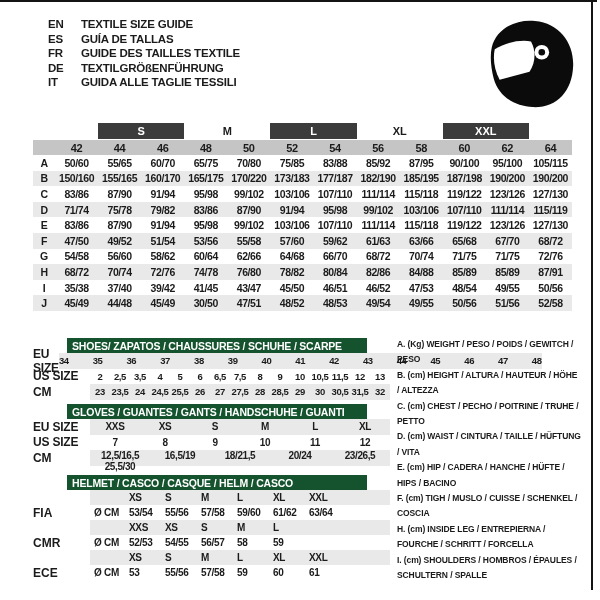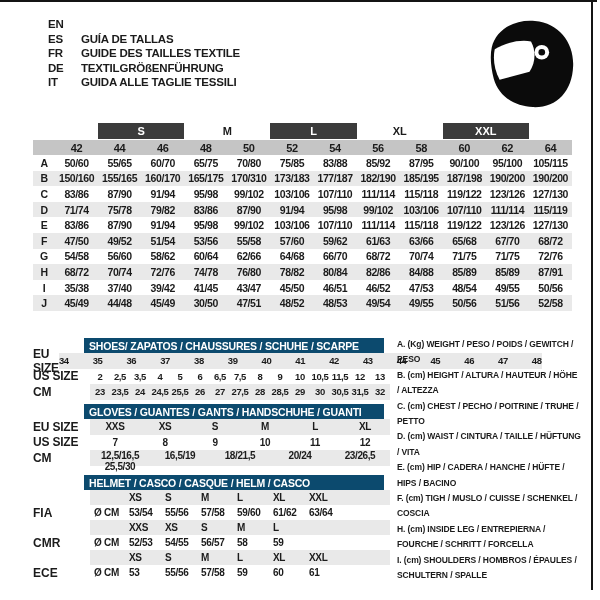--- a/index.html
+++ b/index.html
@@ -27,21 +27,21 @@
   .mt-group.dark { background:#3b3b3b; color:#fff; }
   .mt-band { background:#c5c5c5; height:15px; font-size:11px; }
   .mt-band span { text-align:center; letter-spacing:-0.3px; }
   .mt-row { height:15.6px; font-size:10.5px; }
   .mt-rows .mt-row:nth-child(even) { background:#e9e9e9; }
   .mt-row span { text-align:center; letter-spacing:-0.4px; white-space:nowrap; }
 
   
   .sub { position:absolute; left:33px; width:357px; font-size:10px; }
   .sub-title {
-    margin-left:51px; width:295px; height:15px; background:#0c4a6e; color:#fff;
+    margin-left:34px; width:295px; height:15px; background:#14532d; color:#fff;
     display:flex; align-items:center; padding-left:5px; font-size:10.5px; letter-spacing:-0.2px;
   }
   .srow { display:flex; height:15.5px; align-items:stretch; }
   .slbl { width:57px; display:flex; align-items:center; font-size:12px; letter-spacing:-0.2px; }
   .sdata { flex:1; display:grid; align-items:center; }
   .sdata.gray { background:#e9e9e9; }
   .sdata span { text-align:center; letter-spacing:-0.4px; white-space:nowrap; font-size:9.5px; }
   .gloves .sdata span { font-size:10px; }
 
   
@@ -58,20 +58,21 @@
 </head>
 <body>
 
 <div class="page">
   <div class="top-border"></div>
   <div class="right-border"></div>
 
   <div class="lang-block">
       <div class="lang-row">
         <span class="lang-code">EN</span>
+        <span class="lang-text">TEXTILE SIZE GUIDE</span>
       </div>
       <div class="lang-row">
         <span class="lang-code">ES</span>
         <span class="lang-text">GUÍA DE TALLAS</span>
       </div>
       <div class="lang-row">
         <span class="lang-code">FR</span>
         <span class="lang-text">GUIDE DES TAILLES TEXTILE</span>
       </div>
       <div class="lang-row">
@@ -131,21 +132,21 @@
           <span class="cell">90/100</span>
           <span class="cell">95/100</span>
           <span class="cell">105/115</span>
         </div>
         <div class="mt-grid mt-row">
           <span class="lbl">B</span>
           <span class="cell">150/160</span>
           <span class="cell">155/165</span>
           <span class="cell">160/170</span>
           <span class="cell">165/175</span>
-          <span class="cell">170/310</span>
+          <span class="cell">170/220</span>
           <span class="cell">173/183</span>
           <span class="cell">177/187</span>
           <span class="cell">182/190</span>
           <span class="cell">185/195</span>
           <span class="cell">187/198</span>
           <span class="cell">190/200</span>
           <span class="cell">190/200</span>
         </div>
         <div class="mt-grid mt-row">
           <span class="lbl">C</span>

